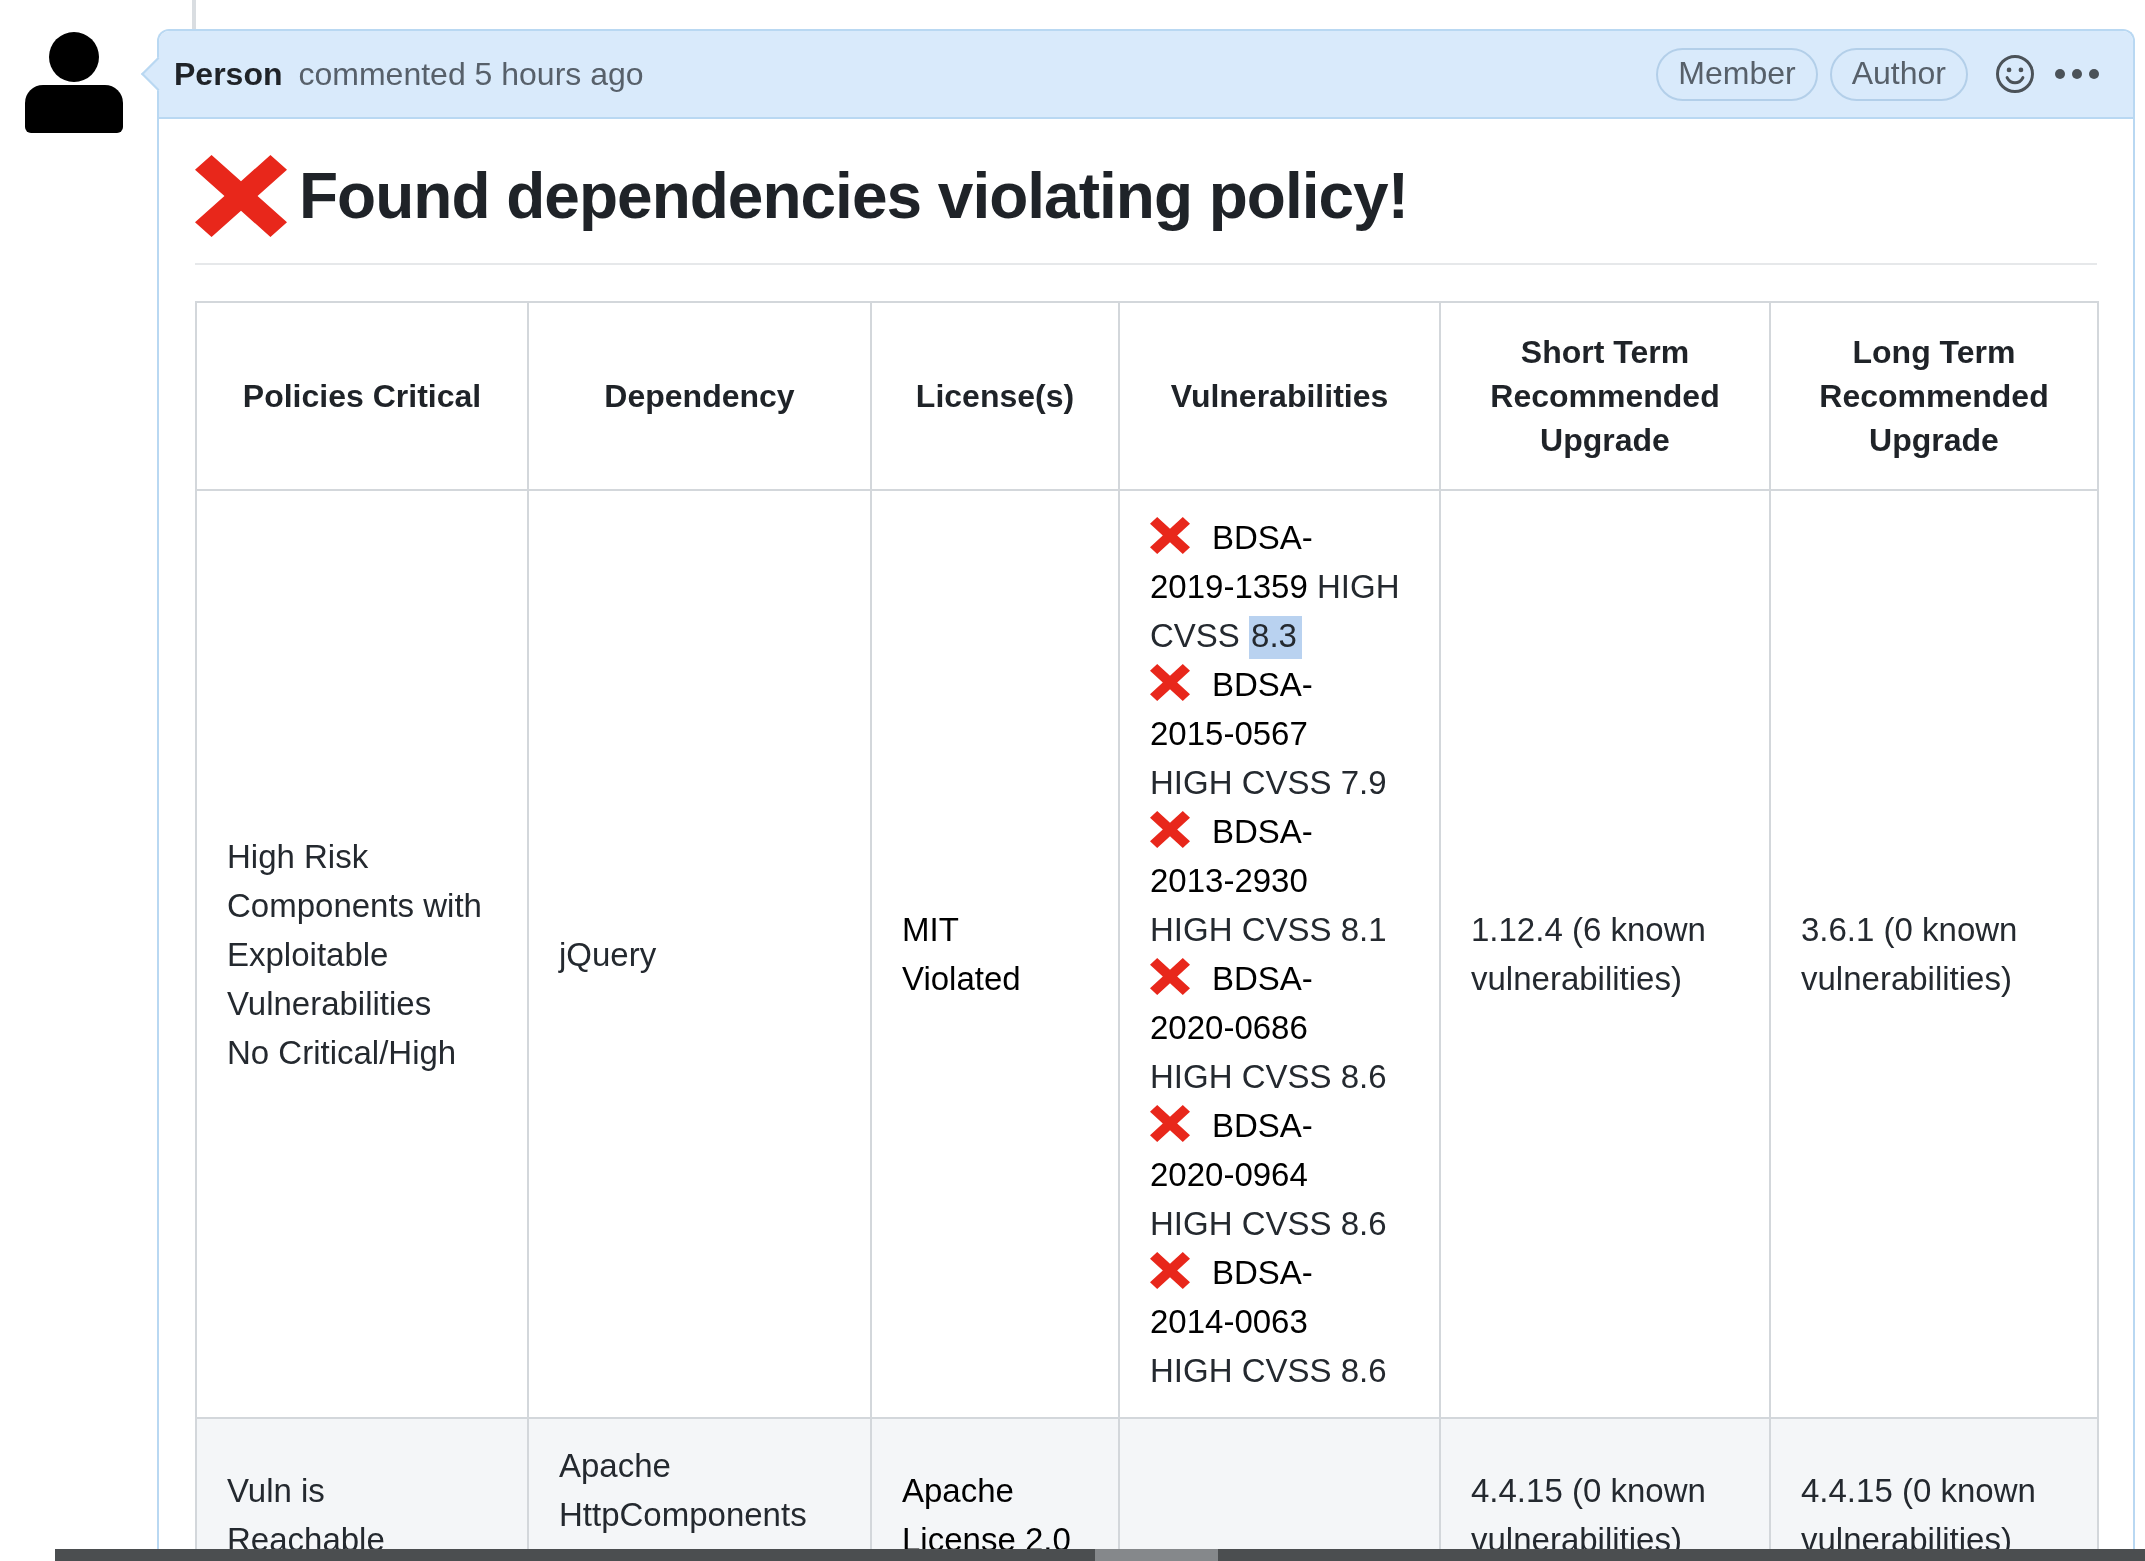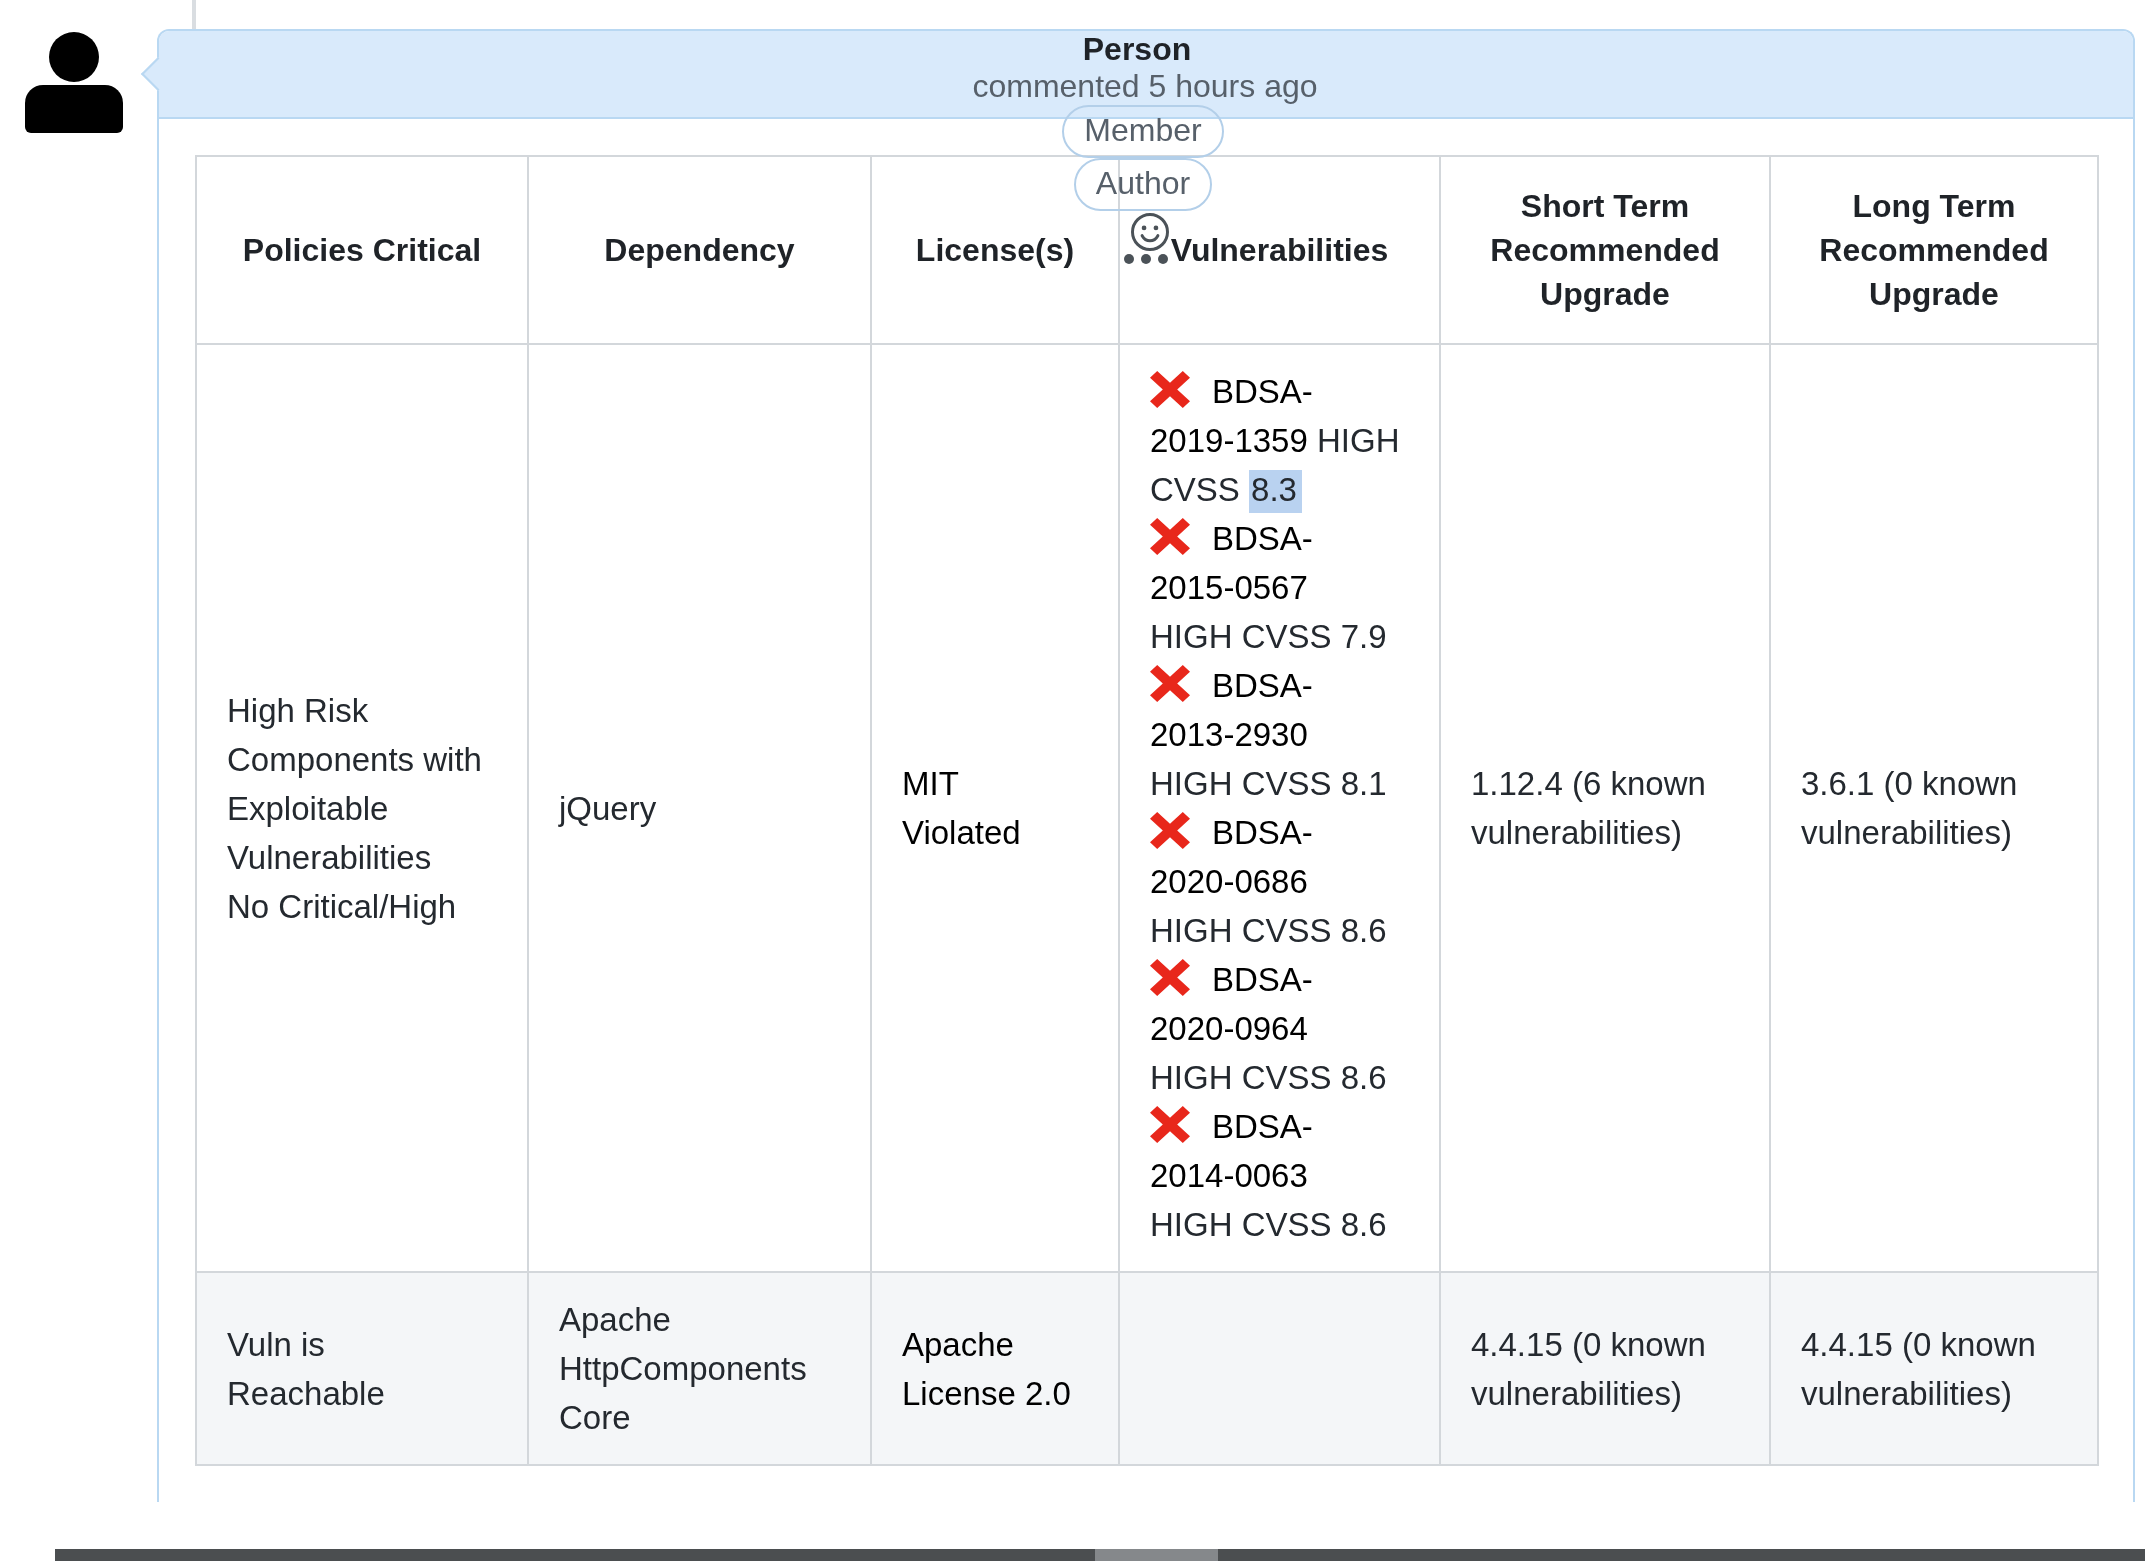--- a/index.html
+++ b/index.html
@@ -1,20 +1,20 @@
 <!DOCTYPE html>
 <html><head>
 <meta charset="utf-8">
 <style>
   html,body{margin:0;padding:0;background:#fff;}
   .stage{position:relative;width:2145px;height:1561px;overflow:hidden;background:#fff;font-family:"Liberation Sans",sans-serif;}
   .timeline{position:absolute;left:192px;top:0;width:4px;height:31px;background:#d9dde1;}
   .avatar{position:absolute;left:25px;top:32px;width:98px;height:101px;}
   .comment{position:absolute;left:157px;top:29px;width:1974px;background:#fff;border:2px solid #b9d8f2;border-bottom:none;border-radius:12px 12px 0 0;}
-  .chead{position:relative;height:86px;background:#d9eafb;border-bottom:2px solid #b9d8f2;border-radius:10px 10px 0 0;display:flex;align-items:center;padding:0 33px 0 15px;font-size:32px;color:#57606a;flex-direction:column;}
+  .chead{position:relative;height:86px;background:#d9eafb;border-bottom:2px solid #b9d8f2;border-radius:10px 10px 0 0;display:flex;align-items:center;padding:0 33px 0 15px;font-size:32px;color:#57606a;}
   .caret{position:absolute;left:-13px;top:31px;width:22px;height:22px;background:#d9eafb;border-left:2px solid #b9d8f2;border-bottom:2px solid #b9d8f2;transform:rotate(45deg);}
   .author{font-weight:700;color:#1f2328;}
   .meta{margin-left:16px;}
   .spacer{flex:1;}
   .badge{border:2px solid #b3cfe9;border-radius:999px;padding:5px 20px 7px;font-size:32px;color:#57606a;font-weight:500;margin-left:12px;}
   .hicon{margin-left:26px;display:flex;align-items:center;}
   .cbody{padding:36px;}
   h1.rpt{margin:0 0 36px 0;padding-bottom:26px;border-bottom:2px solid #e6e8ea;font-size:64px;letter-spacing:-1px;font-weight:700;color:#1f2328;display:flex;align-items:center;gap:12px;line-height:1.25;}
   table.dep{border-collapse:collapse;table-layout:fixed;width:1902px;color:#24292f;}
   table.dep th{border:2px solid #d3d7db;font-weight:700;vertical-align:middle;padding:27px 10px;line-height:44px;white-space:pre-line;font-size:32px;color:#1f2328;}
@@ -58,20 +58,26 @@
       <span class="hicon" style="margin-left:18px;">
         <svg width="46" height="12" viewBox="0 0 46 12">
           <circle cx="6" cy="6" r="5" fill="#4b5258"></circle>
           <circle cx="23" cy="6" r="5" fill="#4b5258"></circle>
           <circle cx="40" cy="6" r="5" fill="#4b5258"></circle>
         </svg>
       </span>
     </div>
 
     <div class="cbody">
+      <h1 class="rpt">
+        <svg class="xmark" width="92" height="82" viewBox="0 0 100 100" preserveAspectRatio="none">
+          <path fill="#e8271b" d="M18 0 L50 32 L82 0 L100 18 L68 50 L100 82 L82 100 L50 68 L18 100 L0 82 L32 50 L0 18 Z"></path>
+        </svg>
+        <span>Found dependencies violating policy!</span>
+      </h1>
       <table class="dep">
         <colgroup>
           <col style="width:332px">
             <col style="width:343px">
             <col style="width:248px">
             <col style="width:321px">
             <col style="width:330px">
             <col style="width:328px">
         </colgroup>
         <thead>

